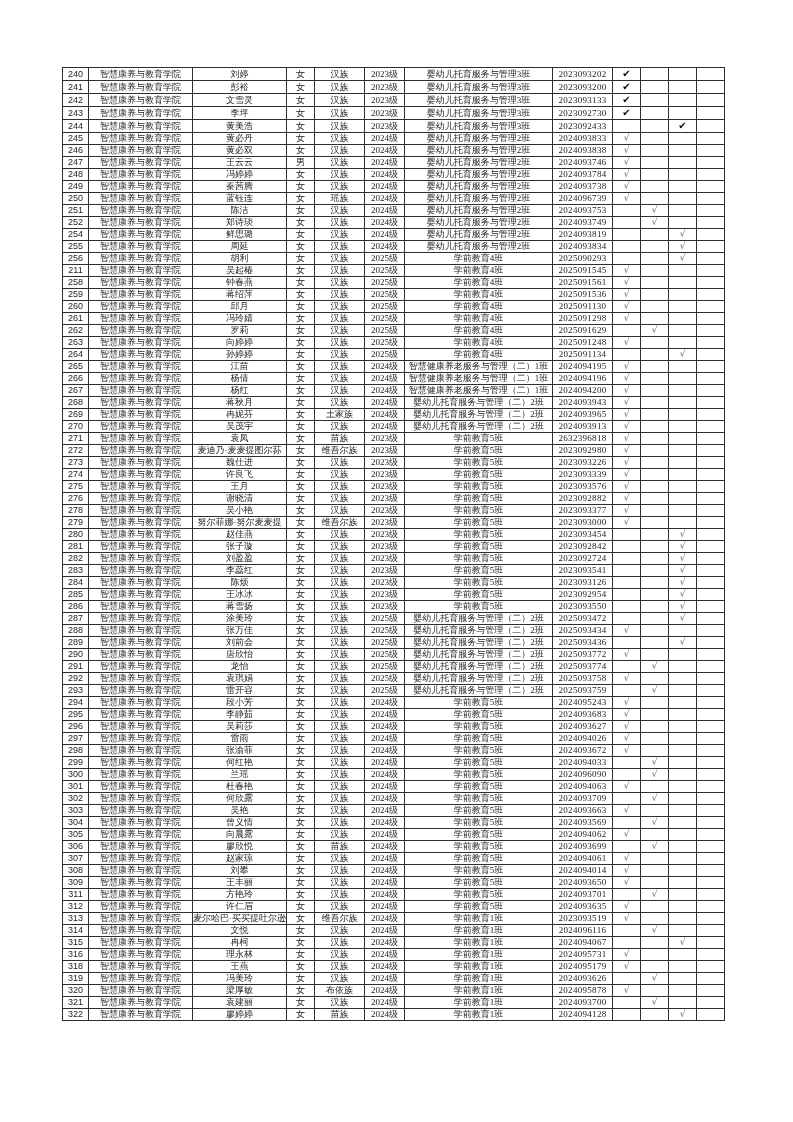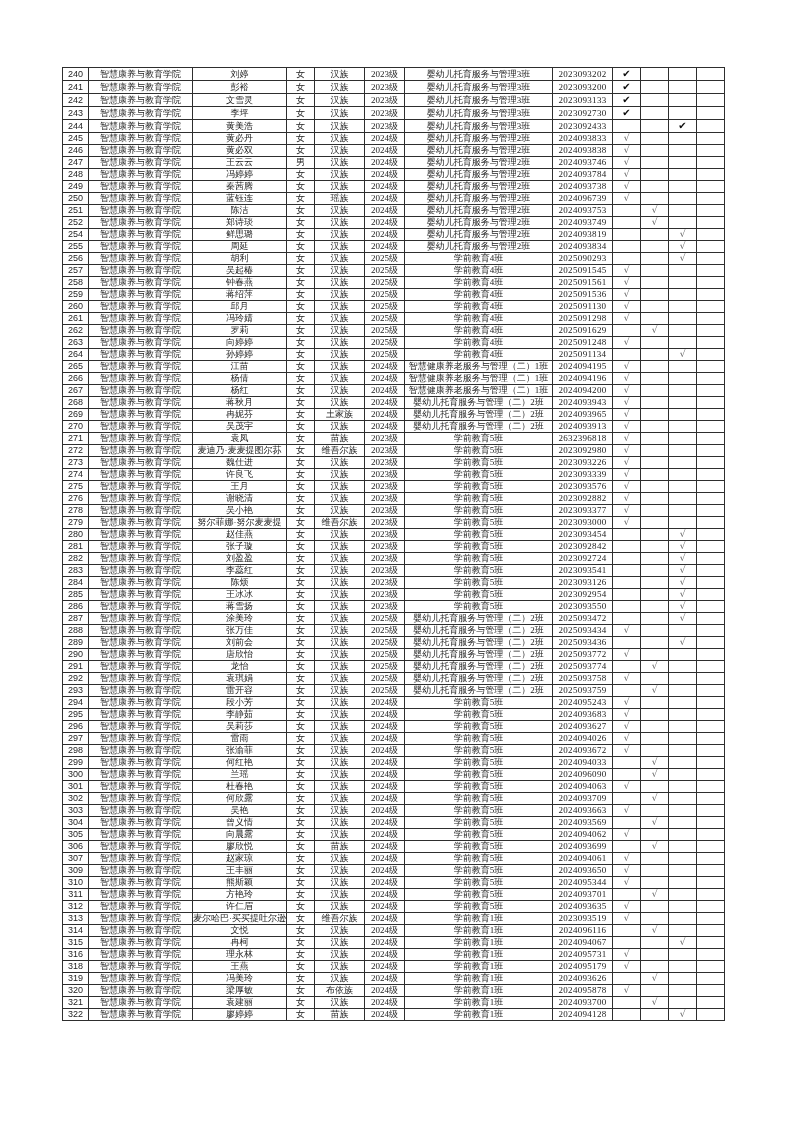--- a/index.html
+++ b/index.html
@@ -278,21 +278,21 @@
           <td>汉族</td>
           <td>2025级</td>
           <td class="cls">学前教育4班</td>
           <td class="sid">2025090293</td>
           <td></td>
           <td></td>
           <td><span class="check-light">√</span></td>
           <td></td>
         </tr>
         <tr>
-          <td class="idx">257</td>
+          <td class="idx">211</td>
           <td>智慧康养与教育学院</td>
           <td class="nm">吴起椿</td>
           <td>女</td>
           <td>汉族</td>
           <td>2025级</td>
           <td class="cls">学前教育4班</td>
           <td class="sid">2025091545</td>
           <td><span class="check-light">√</span></td>
           <td></td>
           <td></td>
@@ -978,42 +978,42 @@
           <td>汉族</td>
           <td>2024级</td>
           <td class="cls">学前教育5班</td>
           <td class="sid">2024094061</td>
           <td><span class="check-light">√</span></td>
           <td></td>
           <td></td>
           <td></td>
         </tr>
         <tr>
+          <td class="idx">308</td>
+          <td>智慧康养与教育学院</td>
+          <td class="nm">刘攀</td>
+          <td>女</td>
+          <td>汉族</td>
+          <td>2024级</td>
+          <td class="cls">学前教育5班</td>
+          <td class="sid">2024094014</td>
+          <td><span class="check-light">√</span></td>
+          <td></td>
+          <td></td>
+          <td></td>
+        </tr>
+        <tr>
           <td class="idx">309</td>
           <td>智慧康养与教育学院</td>
           <td class="nm">王丰丽</td>
           <td>女</td>
           <td>汉族</td>
           <td>2024级</td>
           <td class="cls">学前教育5班</td>
           <td class="sid">2024093650</td>
-          <td><span class="check-light">√</span></td>
-          <td></td>
-          <td></td>
-          <td></td>
-        </tr>
-        <tr>
-          <td class="idx">310</td>
-          <td>智慧康养与教育学院</td>
-          <td class="nm">熊斯颖</td>
-          <td>女</td>
-          <td>汉族</td>
-          <td>2024级</td>
-          <td class="cls">学前教育5班</td>
-          <td class="sid">2024095344</td>
           <td><span class="check-light">√</span></td>
           <td></td>
           <td></td>
           <td></td>
         </tr>
         <tr>
           <td class="idx">311</td>
           <td>智慧康养与教育学院</td>
           <td class="nm">方艳玲</td>
           <td>女</td>

